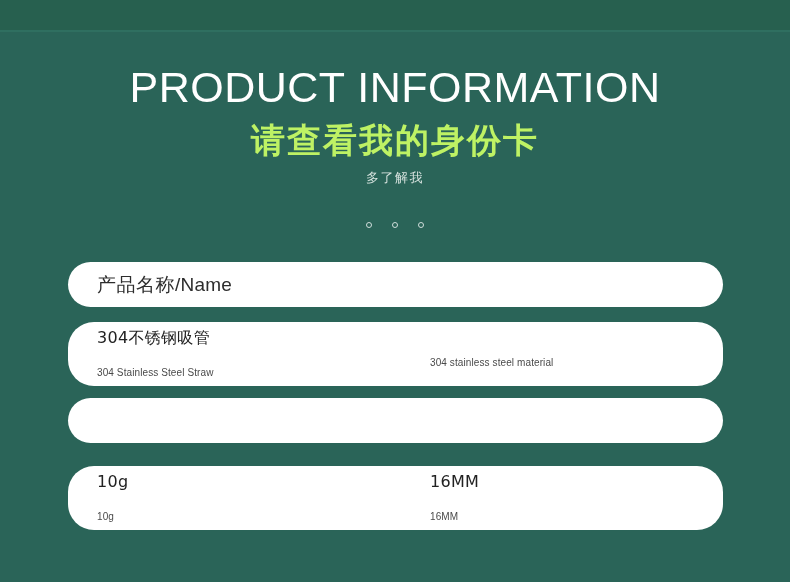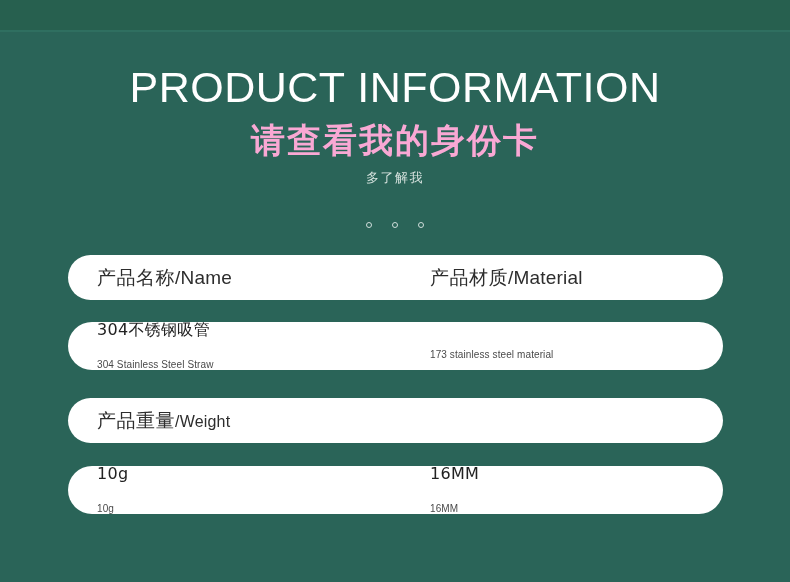--- a/index.html
+++ b/index.html
@@ -57,21 +57,21 @@
     color: #ffffff;
     white-space: nowrap;
   }
 
   #title-cn {
     font-family: "DejaVu Sans", "Liberation Sans", sans-serif;
     font-size: 34px;
     line-height: 46px;
     font-weight: 700;
     letter-spacing: 2px;
-    color: #f9a8d4;
+    color: #bef264;
     margin-top: 5px;
     white-space: nowrap;
   }
 
   #subtitle-cn {
     font-family: "DejaVu Sans", "Liberation Sans", sans-serif;
     font-size: 13px;
     line-height: 18px;
     font-weight: 400;
     letter-spacing: 1.5px;
@@ -144,42 +144,42 @@
   .label-en {
     font-family: "Liberation Sans", "DejaVu Sans", sans-serif;
     font-size: 19px;
     letter-spacing: 0.2px;
   }
   .label-en.small {
     font-size: 16px;
   }
 
   
-  .row-value { height: 48px; }
+  .row-value { height: 64px; }
 
   .value-cn {
     font-family: "DejaVu Sans", "Liberation Sans", sans-serif;
     font-size: 16px;
     line-height: 20px;
     color: #222222;
     white-space: nowrap;
     letter-spacing: 0.3px;
   }
   .value-en {
     font-family: "Liberation Sans", "DejaVu Sans", sans-serif;
     font-size: 10px;
     line-height: 14px;
     color: #4a4a4a;
     white-space: nowrap;
     margin-top: 18px;
     letter-spacing: 0.1px;
   }
 
   
-  #row-1 { top: 255px; }
+  #row-1 { top: 262px; }
   #row-2 { top: 322px; }
   #row-3 { top: 398px; }
   #row-4 { top: 466px; }
 </style>
 </head>
 <body>
 
 <div id="page">
 
   <div id="top-strip"></div>
@@ -197,47 +197,37 @@
     <span class="dot"></span>
   </div>
 
   <div class="row row-head" id="row-1">
     <div class="row-inner">
       <div class="cell cell-left">
         <div class="label-line">
           <span class="label-cn">产品名称</span><span class="label-en">/</span><span class="label-en">Name</span>
         </div>
       </div>
-      <div class="cell cell-right">
-        <div class="label-line">
-          <span class="label-cn">产品材质</span><span class="label-en">/</span><span class="label-en">Material</span>
-        </div>
-      </div>
     </div>
   </div>
 
   <div class="row row-value" id="row-2">
     <div class="row-inner">
       <div class="cell cell-left">
         <div class="value-cn">304不锈钢吸管</div>
         <div class="value-en">304 Stainless Steel Straw</div>
       </div>
       <div class="cell cell-right">
-        <div class="value-en">173 stainless steel material</div>
+        <div class="value-en">304 stainless steel material</div>
       </div>
     </div>
   </div>
 
   <div class="row row-head" id="row-3">
     <div class="row-inner">
-      <div class="cell cell-left">
-        <div class="label-line">
-          <span class="label-cn">产品重量</span><span class="label-en small">/</span><span class="label-en small">Weight</span>
-        </div>
-      </div>
     </div>
   </div>
 
   <div class="row row-value" id="row-4">
     <div class="row-inner">
       <div class="cell cell-left">
         <div class="value-cn">10g</div>
         <div class="value-en">10g</div>
       </div>
       <div class="cell cell-right">

